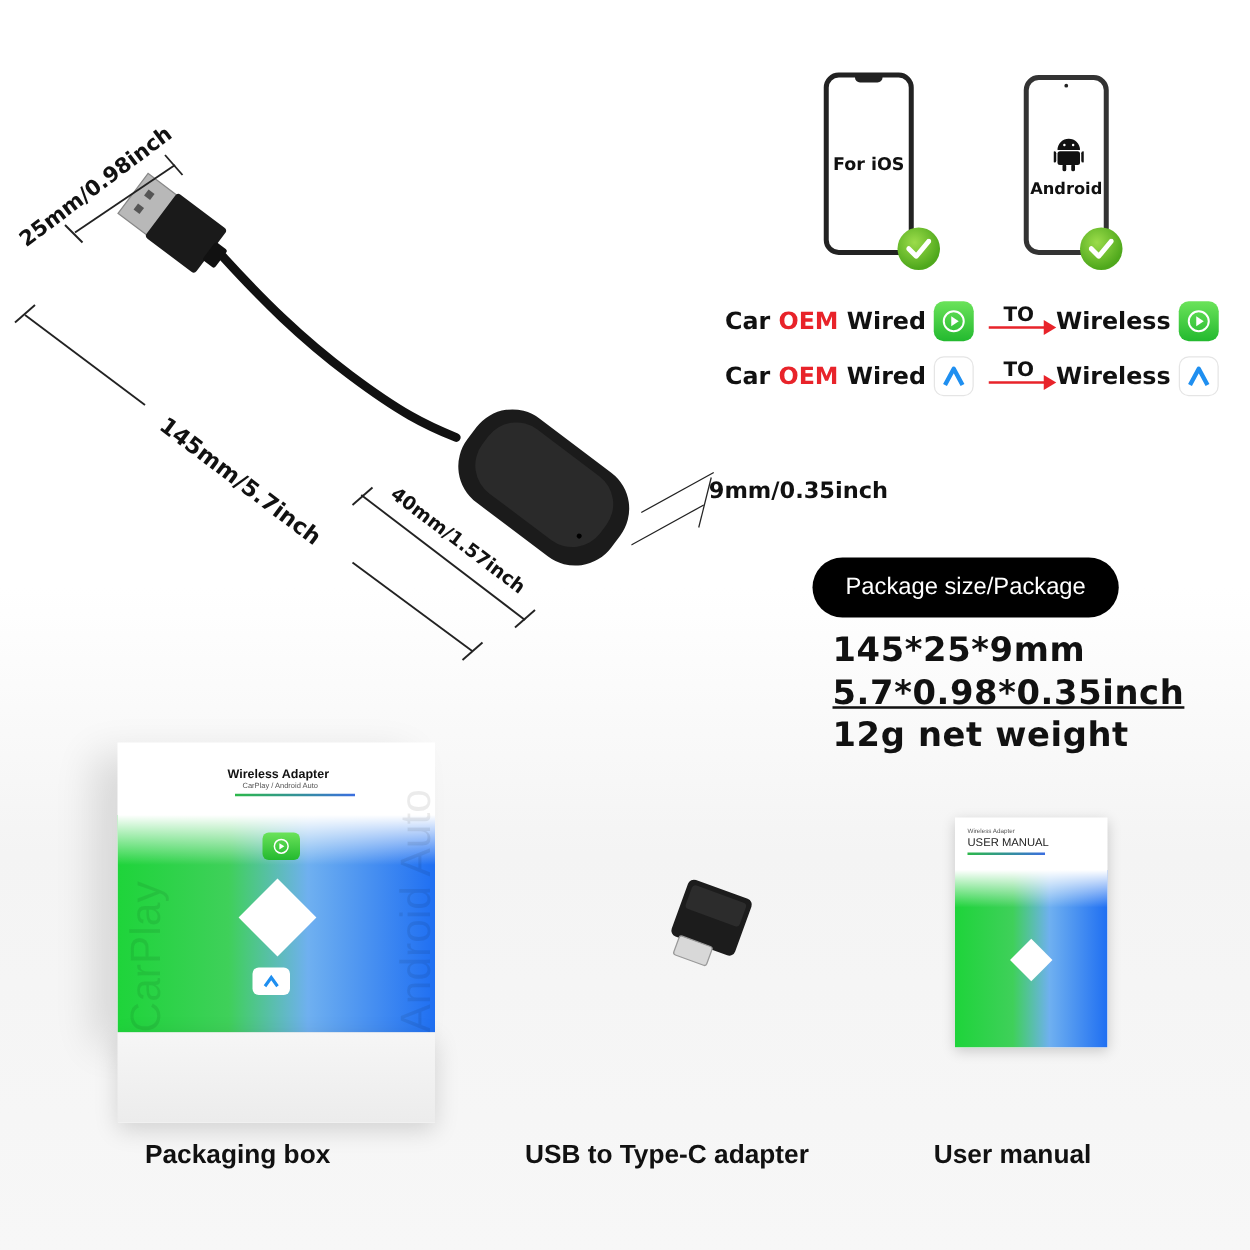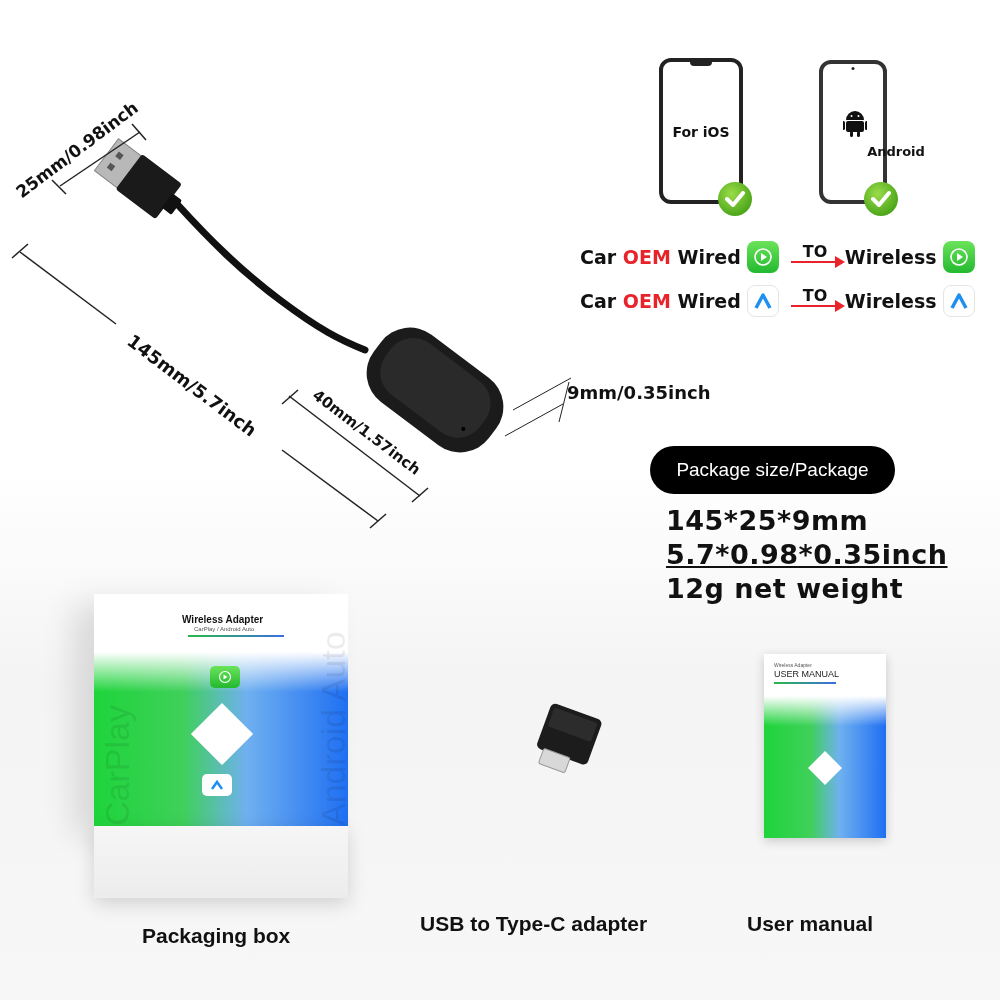--- a/index.html
+++ b/index.html
@@ -87,31 +87,31 @@
   <line x1="8" y1="40" x2="66" y2="8" stroke="#222" stroke-width="1"></line>
   <line x1="0" y1="66" x2="58" y2="34" stroke="#222" stroke-width="1"></line>
   <line x1="64" y1="12" x2="54" y2="52" stroke="#222" stroke-width="1"></line>
 </svg>
 
 <div class="dim-label" style="left:12px;top:186px;transform:rotate(-37deg);font-size:17px;">25mm/0.98inch</div>
 <div class="dim-label" style="left:136px;top:330px;transform:rotate(37deg);font-size:18px;">145mm/5.7inch</div>
 <div class="dim-label" style="left:320px;top:386px;transform:rotate(37deg);font-size:15px;">40mm/1.57inch</div>
 <div class="dim-label" style="left:567px;top:382px;font-size:18px;">9mm/0.35inch</div>
 
-<div class="phone" style="left:659px;top:58px;width:84px;height:146px;">
+<div class="phone" style="left:659px;top:58px;width:72px;height:146px;">
   <div class="notch"></div>
   <div class="phone-text" style="top:62px;">For iOS</div>
 </div>
 <div class="check" style="left:718px;top:182px;">
   <svg width="20" height="16">
       <path d="M2,8 L8,14 L18,2" stroke="#fff" stroke-width="4" fill="none" stroke-linecap="round" stroke-linejoin="round"></path>
     </svg>
 </div>
 
-<div class="phone" style="left:819px;top:60px;width:68px;height:144px;border-color:#333;padding-left:43px;">
+<div class="phone" style="left:819px;top:60px;width:68px;height:144px;border-color:#333;">
   <div class="cam"></div>
   <div class="abs" style="left:20px;top:44px;">
     <svg width="24" height="30" viewBox="0 0 24 30">
       <path d="M3,12 a9,9 0 0 1 18,0 z" fill="#111"></path>
       <rect x="3" y="13" width="18" height="11" rx="2" fill="#111"></rect>
       <rect x="-1" y="13" width="3" height="9" rx="1.5" fill="#111"></rect>
       <rect x="22" y="13" width="3" height="9" rx="1.5" fill="#111"></rect>
       <rect x="7" y="23" width="3" height="6" rx="1.5" fill="#111"></rect>
       <rect x="14" y="23" width="3" height="6" rx="1.5" fill="#111"></rect>
       <circle cx="8.5" cy="8" r="1" fill="#fff"></circle>
@@ -206,15 +206,15 @@
 
 <div class="manual">
   <div class="abs" style="left:10px;top:8px;font-size:5px;color:#555;font-family:'Liberation Sans',sans-serif;">Wireless Adapter</div>
   <div class="abs" style="left:10px;top:15px;font-size:9px;font-family:'Liberation Sans',sans-serif;color:#222;">USER MANUAL</div>
   <div class="abs" style="left:10px;top:28px;width:62px;height:2px;background:linear-gradient(90deg,#2cb84a,#3b6ee0);"></div>
   <div class="abs" style="left:0;top:42px;width:100%;height:142px;background:linear-gradient(90deg,#1ed43a 0%,#3fd05a 38%,#6fb0f0 62%,#1f6ff2 100%);"></div>
   <div class="abs" style="left:0;top:42px;width:100%;height:30px;background:linear-gradient(180deg,#fff,rgba(255,255,255,0));"></div>
   <div class="diamond" style="left:49px;top:102px;width:24px;height:24px;"></div>
 </div>
 
-<div class="caption" style="left:142px;margin-top:12px;">Packaging box</div>
+<div class="caption" style="left:116px;">Packaging box</div>
 <div class="caption" style="left:420px;text-align:center;">USB to Type-C adapter</div>
 <div class="caption" style="left:747px;">User manual</div>
 
 </body></html>

